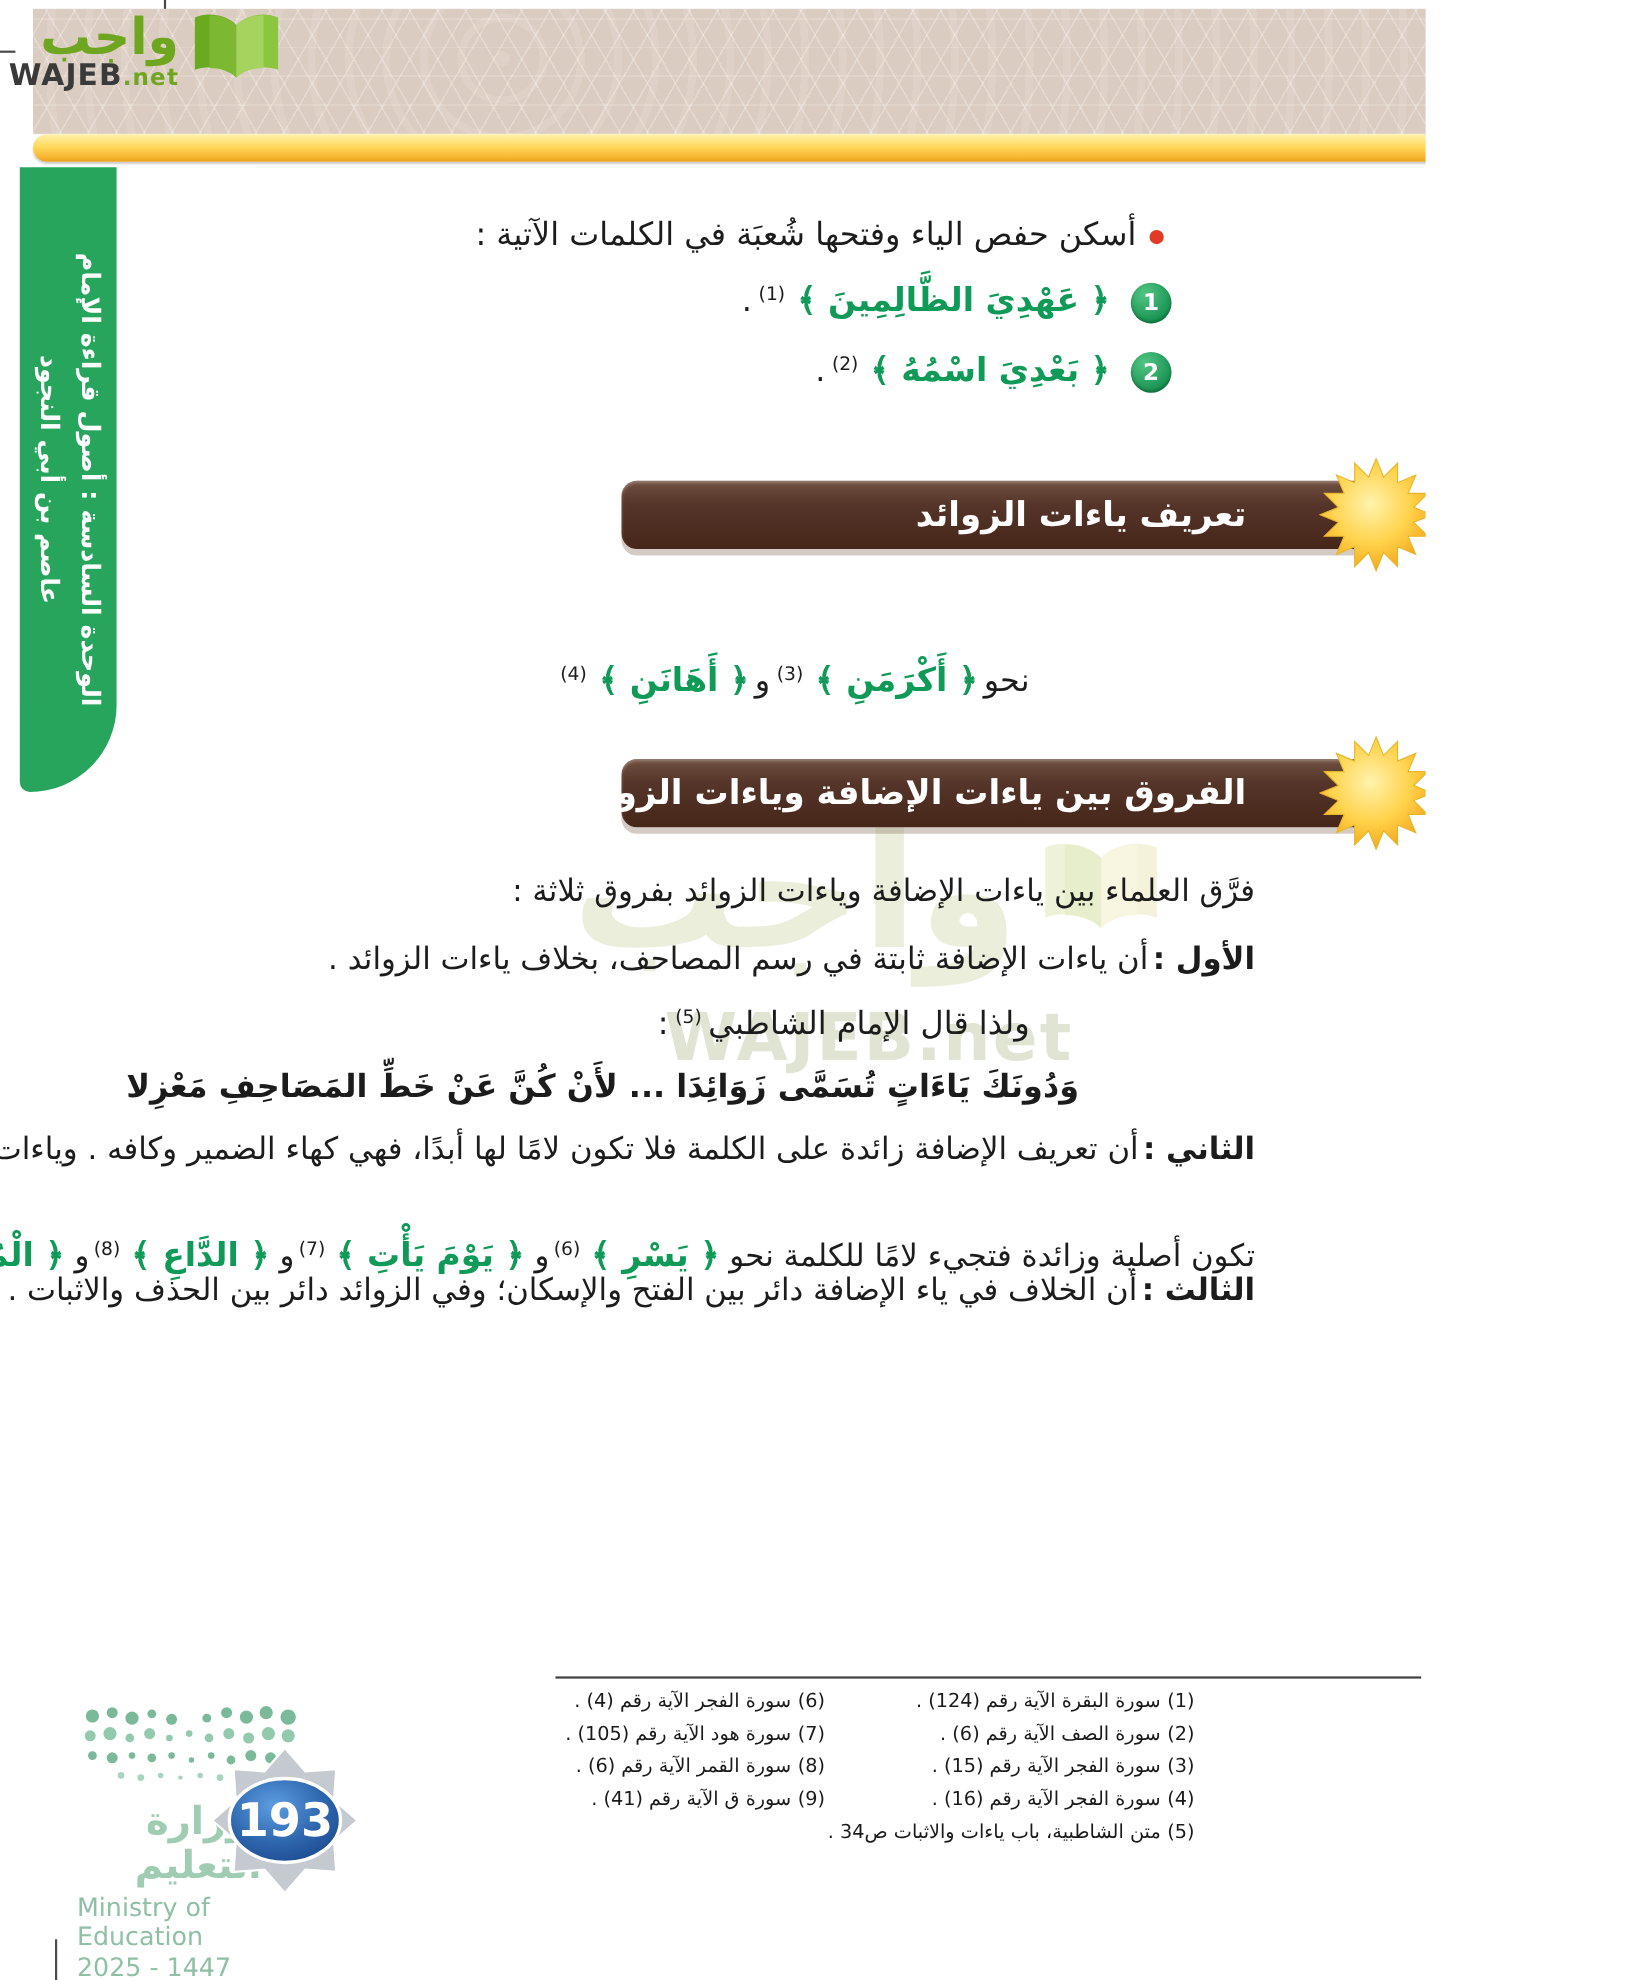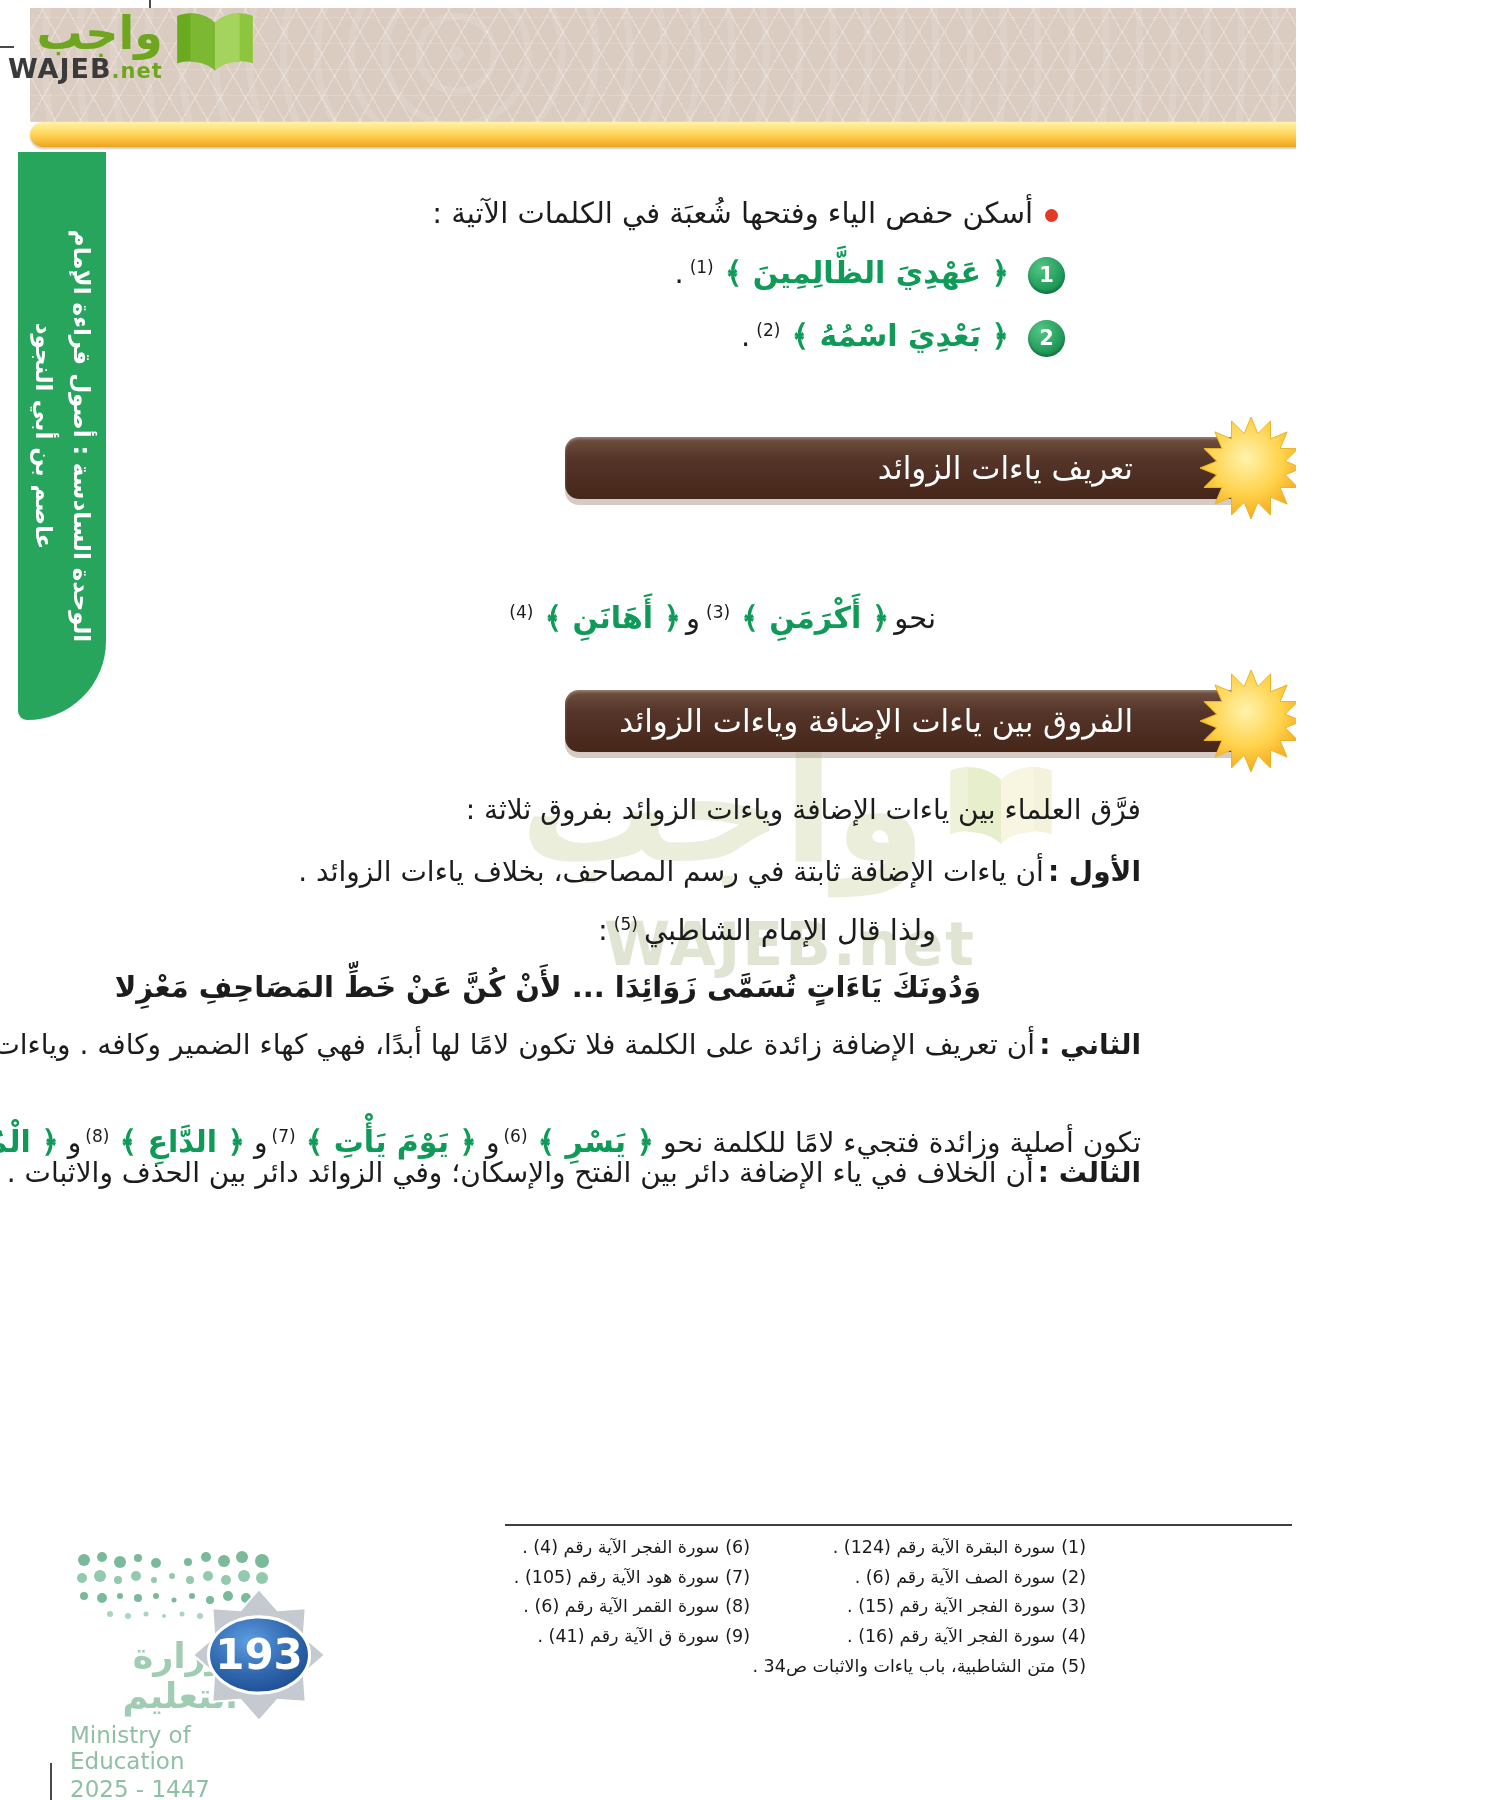--- a/index.html
+++ b/index.html
@@ -56,21 +56,21 @@
     color:#fff;font-size:21px;font-weight:bold;align-items:center;justify-content:center;
     margin-left:14px;vertical-align:middle;box-shadow:inset 0 -2px 3px rgba(0,0,0,.25);}
   .verse{font-weight:bold;}
 
   
   .section-header{position:absolute;left:565px;width:683px;height:62px;border-radius:14px;
     background:linear-gradient(180deg,#70503f 0%,#553529 35%,#452619 100%);
     box-shadow:0 6px 0 rgba(160,140,125,.45), inset 0 2px 3px rgba(255,255,255,.28);
     display:flex;align-items:center;justify-content:flex-end;
     padding-left:30px;padding-right:115px;box-sizing:border-box;z-index:2;}
-  .sh-text{color:#fff;font-size:31px;font-weight:normal;direction:rtl;white-space:nowrap;}
+  .sh-text{color:#fff;font-size:31px;font-weight:bold;direction:rtl;white-space:nowrap;}
   .burst{position:absolute;right:-55px;top:50%;transform:translateY(-50%);}
 
   
   .fn-sep{position:absolute;left:505px;width:787px;height:2px;background:#3f3f3f;z-index:2;}
   .fn-col{position:absolute;direction:rtl;text-align:right;font-size:17.5px;line-height:29.5px;
           color:#1a1a1a;z-index:2;}
   .fn-ref{direction:ltr;unicode-bidi:embed;margin-left:6px;}
 
   
   .moe{position:absolute;left:70px;top:1548px;width:220px;z-index:2;}

